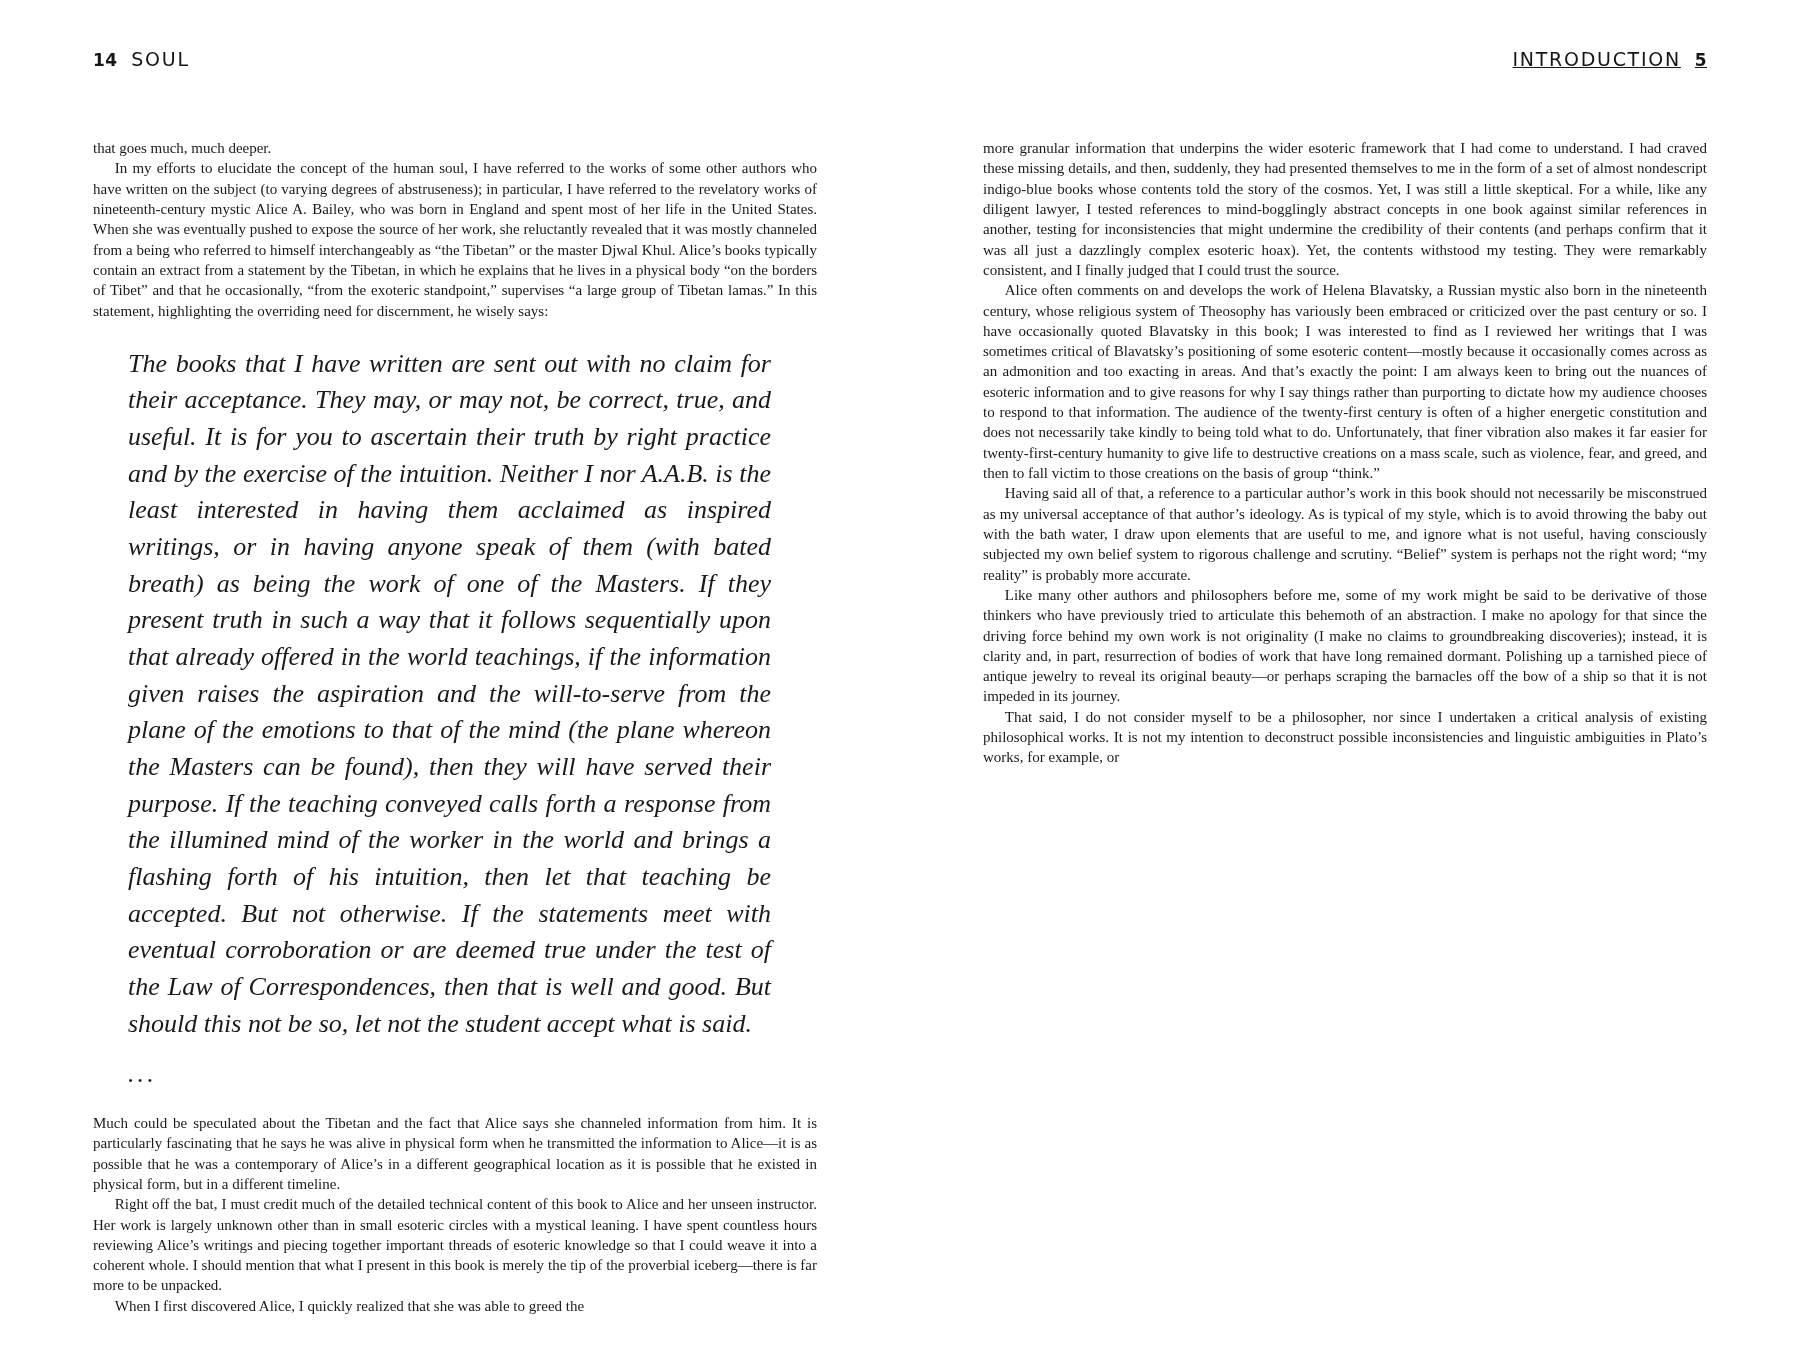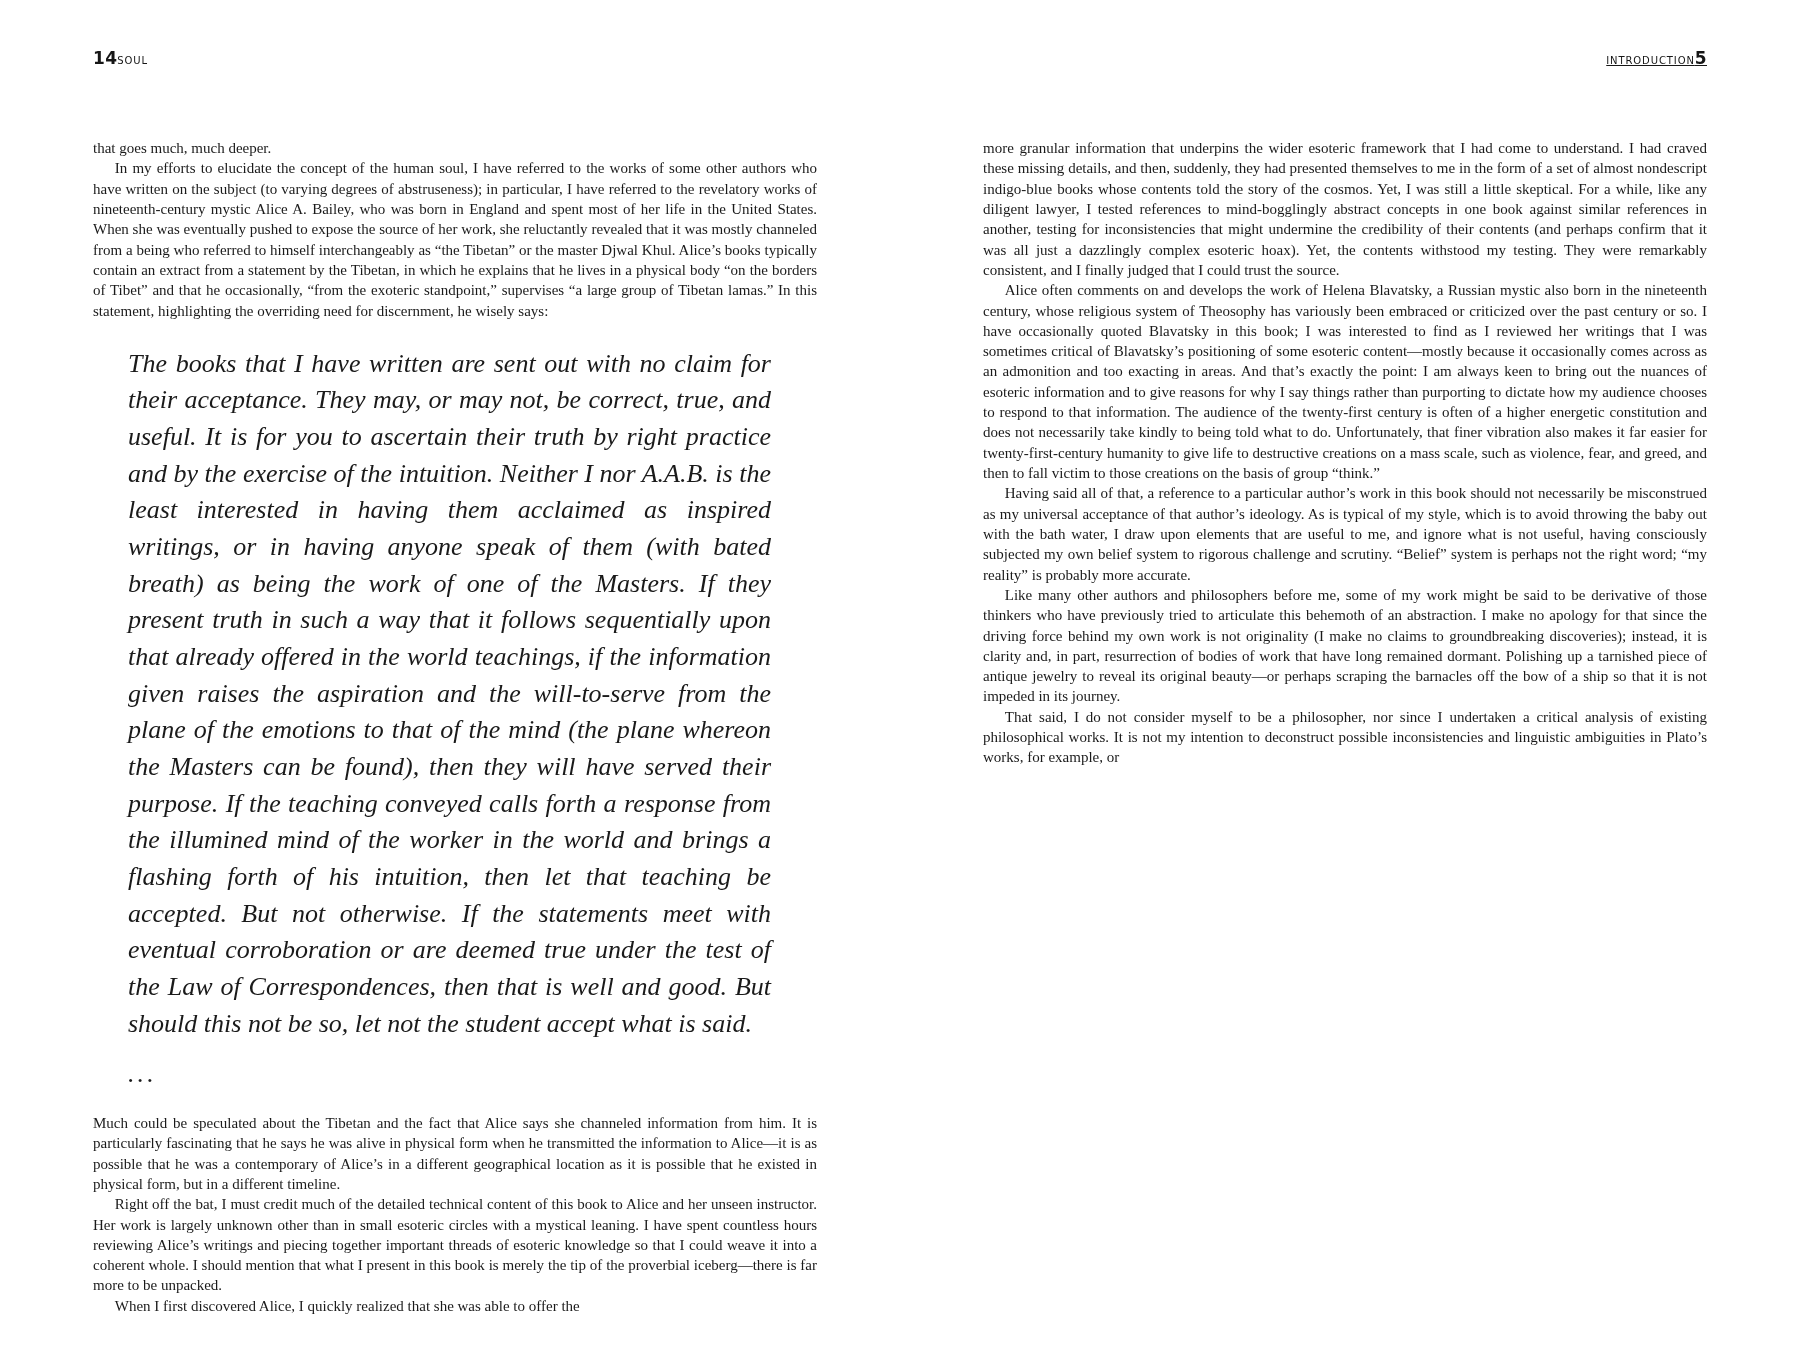--- a/index.html
+++ b/index.html
@@ -19,34 +19,35 @@
     width: 1800px;
     height: 1350px;
     box-sizing: border-box;
   }
   
   .runhead {
     position: absolute;
     top: 48px;
     display: flex;
     align-items: baseline;
+    gap: 14px;
     font-family: "DejaVu Sans", sans-serif;
     font-size: 15.5px;
     letter-spacing: 0.06em;
     color: #161616;
   }
   .runhead.left { left: 93px; }
   .runhead.right { right: 93px; text-decoration: underline; }
   .folio {
     font-weight: 700;
     font-size: 17px;
     letter-spacing: 0.02em;
   }
   .runtitle {
-    font-size: 10px;
+    font-size: 19px;
     letter-spacing: 0.09em;
     text-align: center;
   }
 
   
   .page {
     position: absolute;
     top: 138px;
     width: 724px;
   }
@@ -103,21 +104,21 @@
     <p>that goes much, much deeper.</p>
     <p class="indent">In my efforts to elucidate the concept of the human soul, I have referred to the works of some other authors who have written on the subject (to varying degrees of abstruseness); in particular, I have referred to the revelatory works of nineteenth-century mystic Alice A. Bailey, who was born in England and spent most of her life in the United States. When she was eventually pushed to expose the source of her work, she reluctantly revealed that it was mostly channeled from a being who referred to himself interchangeably as “the Tibetan” or the master Djwal Khul. Alice’s books typically contain an extract from a statement by the Tibetan, in which he explains that he lives in a physical body “on the borders of Tibet” and that he occasionally, “from the exoteric standpoint,” supervises “a large group of Tibetan lamas.” In this statement, highlighting the overriding need for discernment, he wisely says:</p>
 
     <div class="blockquote">
       <p>The books that I have written are sent out with no claim for their acceptance. They may, or may not, be correct, true, and useful. It is for you to ascertain their truth by right practice and by the exercise of the intuition. Neither I nor A.A.B. is the least interested in having them acclaimed as inspired writings, or in having anyone speak of them (with bated breath) as being the work of one of the Masters. If they present truth in such a way that it follows sequentially upon that already offered in the world teachings, if the information given raises the aspiration and the will-to-serve from the plane of the emotions to that of the mind (the plane whereon the Masters can be found), then they will have served their purpose. If the teaching conveyed calls forth a response from the illumined mind of the worker in the world and brings a flashing forth of his intuition, then let that teaching be accepted. But not otherwise. If the statements meet with eventual corroboration or are deemed true under the test of the Law of Correspondences, then that is well and good. But should this not be so, let not the student accept what is said.</p>
       <p class="ellipsis">...</p>
     </div>
 
     <p class="after-quote">Much could be speculated about the Tibetan and the fact that Alice says she channeled information from him. It is particularly fascinating that he says he was alive in physical form when he transmitted the information to Alice—it is as possible that he was a contemporary of Alice’s in a different geographical location as it is possible that he existed in physical form, but in a different timeline.</p>
     <p class="indent">Right off the bat, I must credit much of the detailed technical content of this book to Alice and her unseen instructor. Her work is largely unknown other than in small esoteric circles with a mystical leaning. I have spent countless hours reviewing Alice’s writings and piecing together important threads of esoteric knowledge so that I could weave it into a coherent whole. I should mention that what I present in this book is merely the tip of the proverbial iceberg—there is far more to be unpacked.</p>
-    <p class="indent">When I first discovered Alice, I quickly realized that she was able to offer the</p>
+    <p class="indent">When I first discovered Alice, I quickly realized that she was able to greed the</p>
   </div>
 
   <div class="page right">
     <p>more granular information that underpins the wider esoteric framework that I had come to understand. I had craved these missing details, and then, suddenly, they had presented themselves to me in the form of a set of almost nondescript indigo-blue books whose contents told the story of the cosmos. Yet, I was still a little skeptical. For a while, like any diligent lawyer, I tested references to mind-bogglingly abstract concepts in one book against similar references in another, testing for inconsistencies that might undermine the credibility of their contents (and perhaps confirm that it was all just a dazzlingly complex esoteric hoax). Yet, the contents withstood my testing. They were remarkably consistent, and I finally judged that I could trust the source.</p>
     <p class="indent">Alice often comments on and develops the work of Helena Blavatsky, a Russian mystic also born in the nineteenth century, whose religious system of Theosophy has variously been embraced or criticized over the past century or so. I have occasionally quoted Blavatsky in this book; I was interested to find as I reviewed her writings that I was sometimes critical of Blavatsky’s positioning of some esoteric content—mostly because it occasionally comes across as an admonition and too exacting in areas. And that’s exactly the point: I am always keen to bring out the nuances of esoteric information and to give reasons for why I say things rather than purporting to dictate how my audience chooses to respond to that information. The audience of the twenty-first century is often of a higher energetic constitution and does not necessarily take kindly to being told what to do. Unfortunately, that finer vibration also makes it far easier for twenty-first-century humanity to give life to destructive creations on a mass scale, such as violence, fear, and greed, and then to fall victim to those creations on the basis of group “think.”</p>
     <p class="indent">Having said all of that, a reference to a particular author’s work in this book should not necessarily be misconstrued as my universal acceptance of that author’s ideology. As is typical of my style, which is to avoid throwing the baby out with the bath water, I draw upon elements that are useful to me, and ignore what is not useful, having consciously subjected my own belief system to rigorous challenge and scrutiny. “Belief” system is perhaps not the right word; “my reality” is probably more accurate.</p>
     <p class="indent">Like many other authors and philosophers before me, some of my work might be said to be derivative of those thinkers who have previously tried to articulate this behemoth of an abstraction. I make no apology for that since the driving force behind my own work is not originality (I make no claims to groundbreaking discoveries); instead, it is clarity and, in part, resurrection of bodies of work that have long remained dormant. Polishing up a tarnished piece of antique jewelry to reveal its original beauty—or perhaps scraping the barnacles off the bow of a ship so that it is not impeded in its journey.</p>
     <p class="indent">That said, I do not consider myself to be a philosopher, nor since I undertaken a critical analysis of existing philosophical works. It is not my intention to deconstruct possible inconsistencies and linguistic ambiguities in Plato’s works, for example, or</p>
   </div>
 

